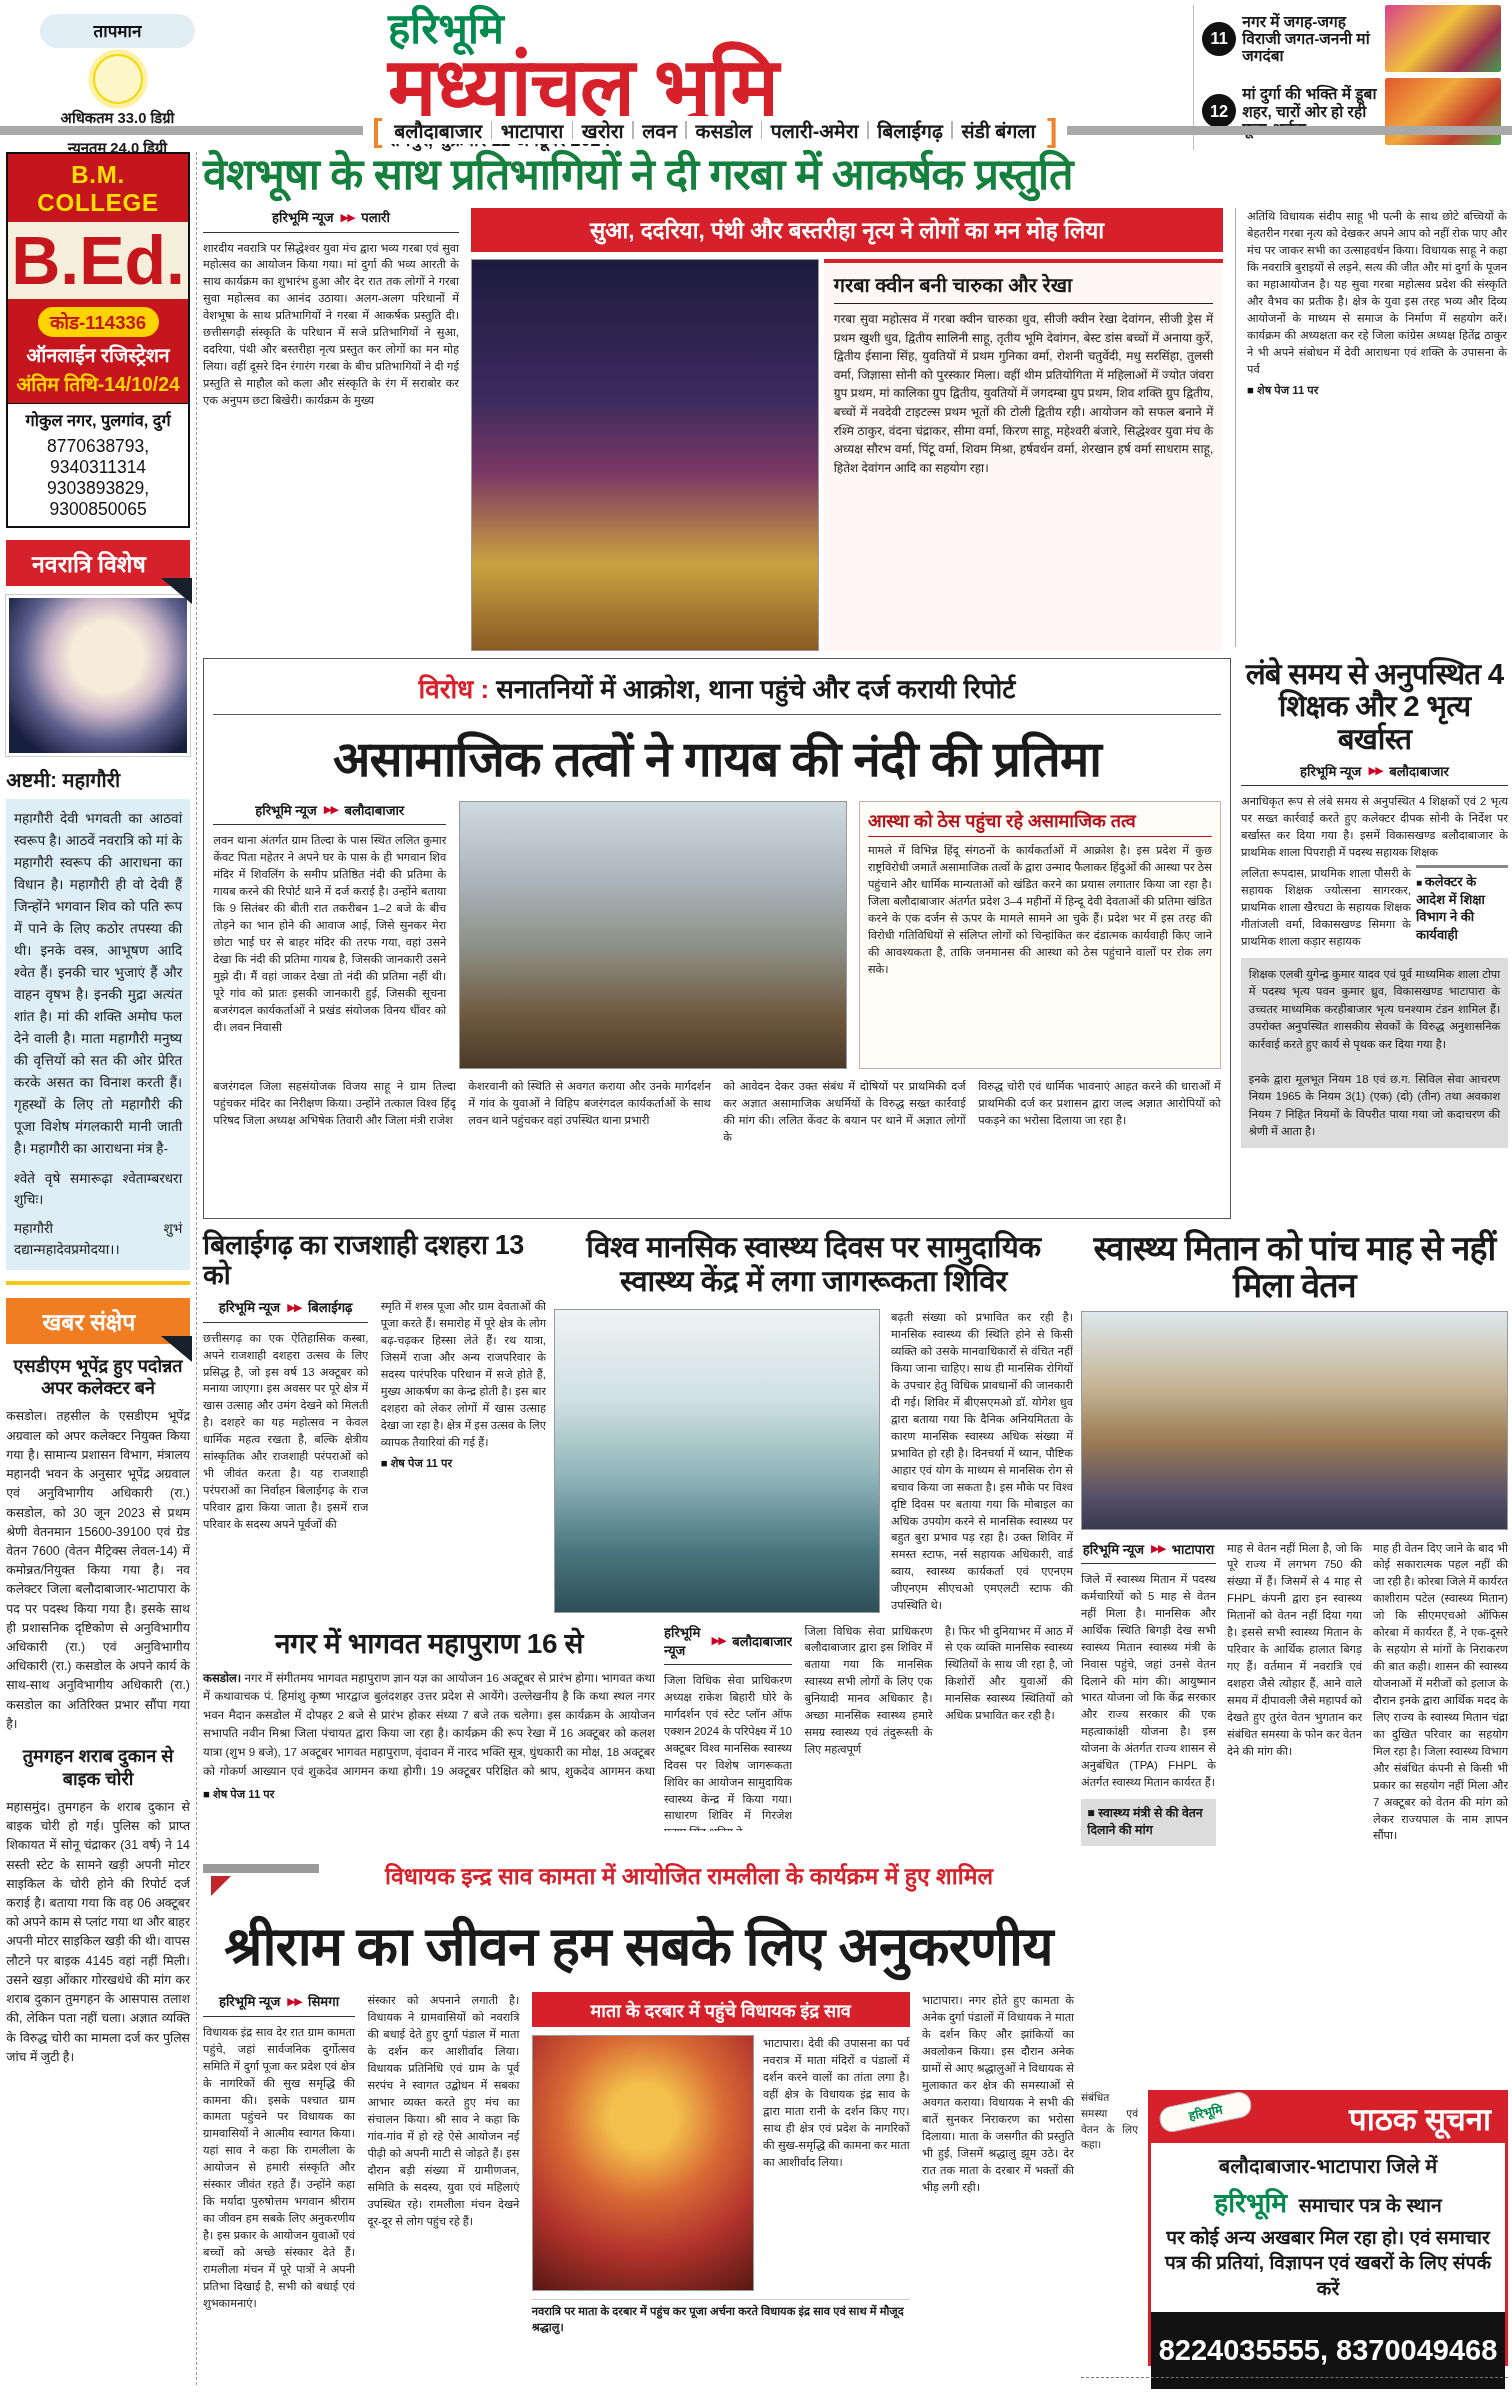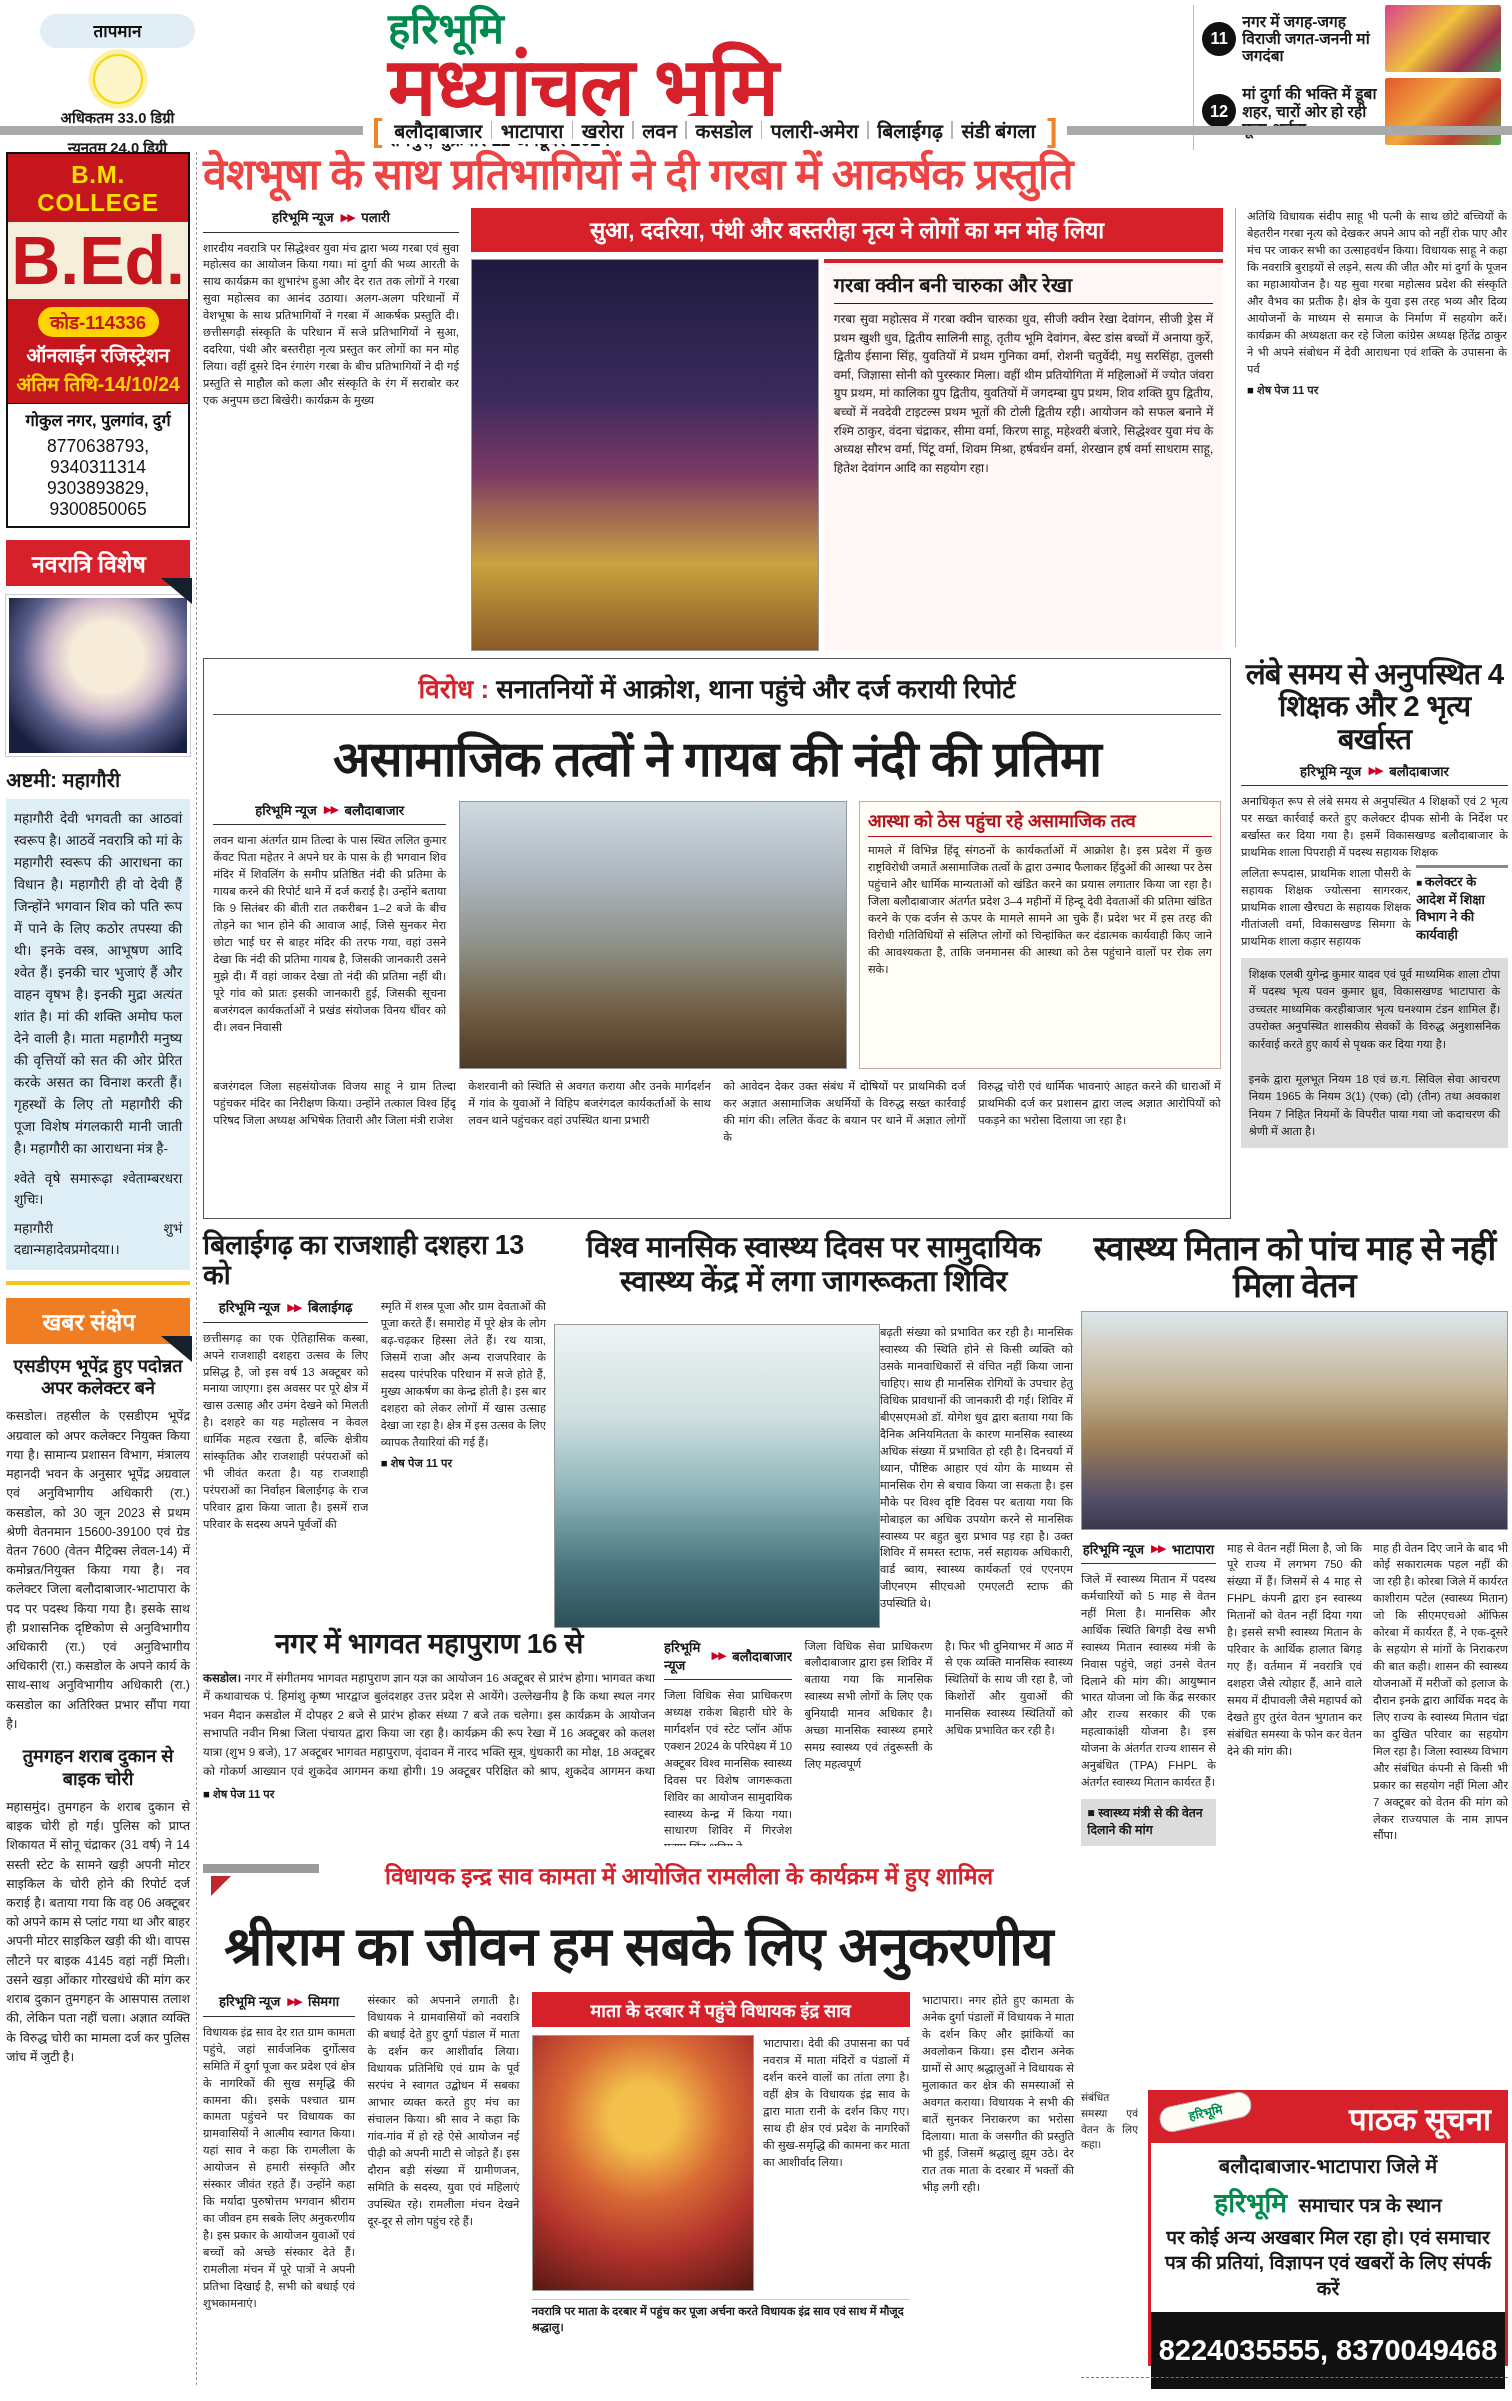--- a/index.html
+++ b/index.html
@@ -62,21 +62,21 @@
   .yellowrule{height:4.7px;background:#f5c518;margin-top:11px}
   .brief-title{font-weight:900;font-size:18px;text-align:center;line-height:1.25;margin:11px 0 7.8px}
   .brief-body{font-size:12.4px;line-height:1.55;text-align:justify;color:#222}
 
   
   .byline{display:flex;justify-content:center;align-items:center;gap:7px;font-weight:800;font-size:13.2px;
           border-bottom:1.6px solid #333;padding-bottom:5.4px;margin-bottom:7px}
   .byline .arr{color:#c02; font-size:11px;letter-spacing:-1.6px}
   .more{font-weight:800;font-size:11.3px;margin-top:4.7px}
   .more::before{content:"■ ";color:#111}
-  h1.lead-h{font-weight:900;font-size:43px;line-height:1.05;letter-spacing:-0.8px;color:#ef4444}
+  h1.lead-h{font-weight:900;font-size:43px;line-height:1.05;letter-spacing:-0.8px;color:#15803d}
   .subbar{background:#d6212a;color:#fff;font-weight:900;font-size:22.5px;text-align:center;padding:6.2px 3.1px}
 
   
   .lead{left:203px;top:152px;width:1304px;height:500px}
   .lead-row{display:flex;gap:12.4px;margin-top:11px;height:439px}
   .lead-left{width:256px;flex:0 0 256px}
   .lead-mid{flex:1}
   .lead-mid-row{display:flex;gap:5px;margin-top:7.8px;height:392px}
   .ph-garba{width:348px;flex:0 0 348px;height:100%;border:0.8px solid #999;
             background:linear-gradient(180deg,#1e1b3f 0%,#3a2a5d 35%,#7c3964 55%,#caa23f 78%,#8a5a26 100%)}
@@ -106,21 +106,21 @@
   .t-inset::before{content:"■ ";font-size:10px}
   .t-gray{background:#dcdcdc;padding:7.8px;margin-top:7.8px;font-size:11.3px;line-height:1.55;text-align:justify}
 
   
   .dussehra{left:203px;top:1230px;width:343px;height:387px}
   h3.d-h{font-weight:900;font-size:27px;line-height:1.12;letter-spacing:-0.4px;margin-bottom:7.8px}
 
   
   .mental{left:554px;top:1230px;width:519px;height:626px}
   h3.m-h{font-weight:900;font-size:29.5px;line-height:1.14;text-align:center;letter-spacing:-0.4px}
-  .m-toprow{display:flex;margin-top:27px;height:304px}
+  .m-toprow{display:flex;gap:11px;margin-top:12px;height:304px}
   .ph-mental{width:326px;flex:0 0 326px;border:0.8px solid #999;
              background:linear-gradient(180deg,#eef3f4 0%,#cfe0e0 30%,#8fb5ba 55%,#49767e 80%,#2e4f57 100%)}
   .m-side{flex:1;overflow:hidden}
   .m-bottom{margin-left:110px;margin-top:9.3px;height:208px;overflow:hidden}
 
   
   .mitan{left:1081px;top:1230px;width:427px;height:851px}
   h3.mi-h{font-weight:900;font-size:34px;line-height:1.08;text-align:center;letter-spacing:-0.8px}
   .ph-mitan{width:100%;height:219px;border:0.8px solid #999;margin-top:7.8px;
             background:linear-gradient(180deg,#dde7ec 0%,#c4b394 35%,#9a7b55 60%,#56506a 85%,#39384e 100%)}

